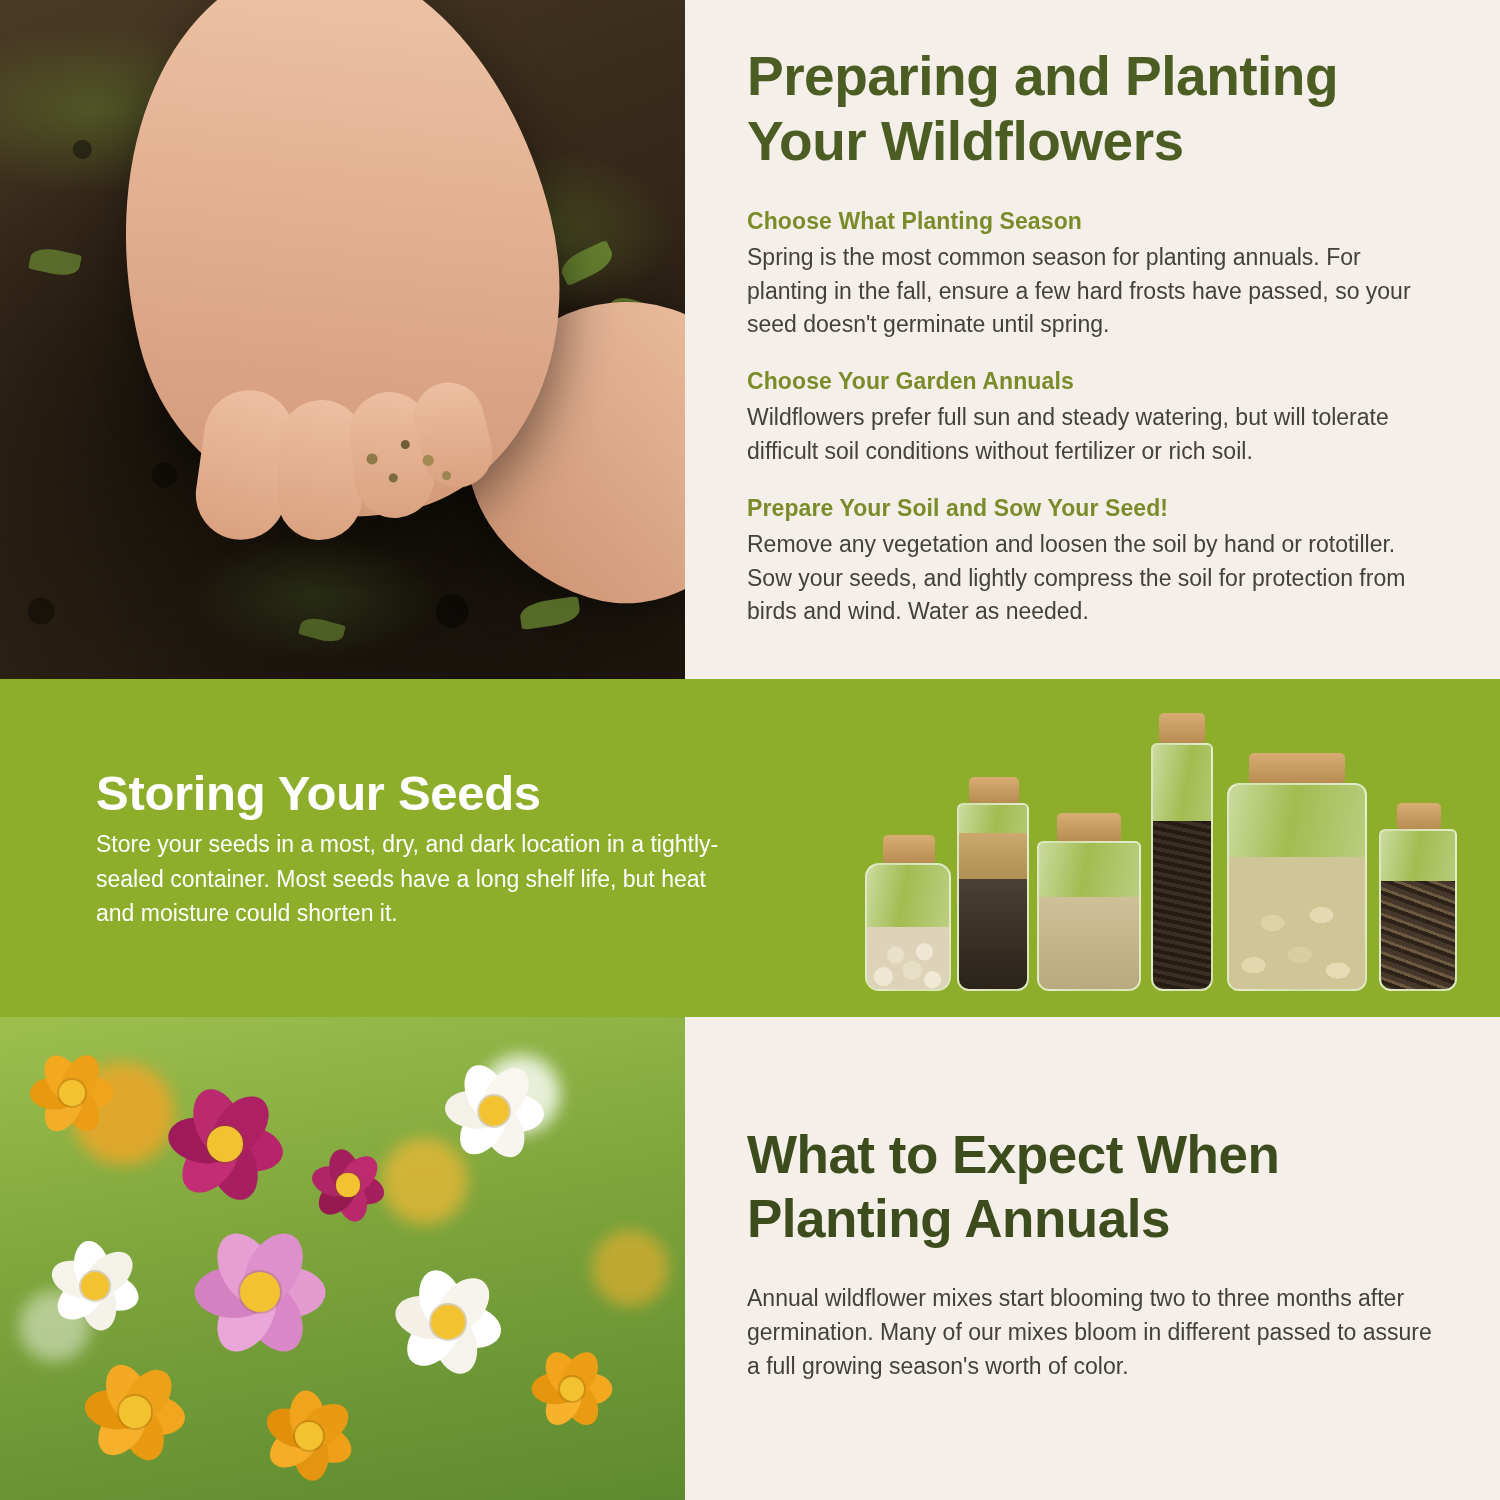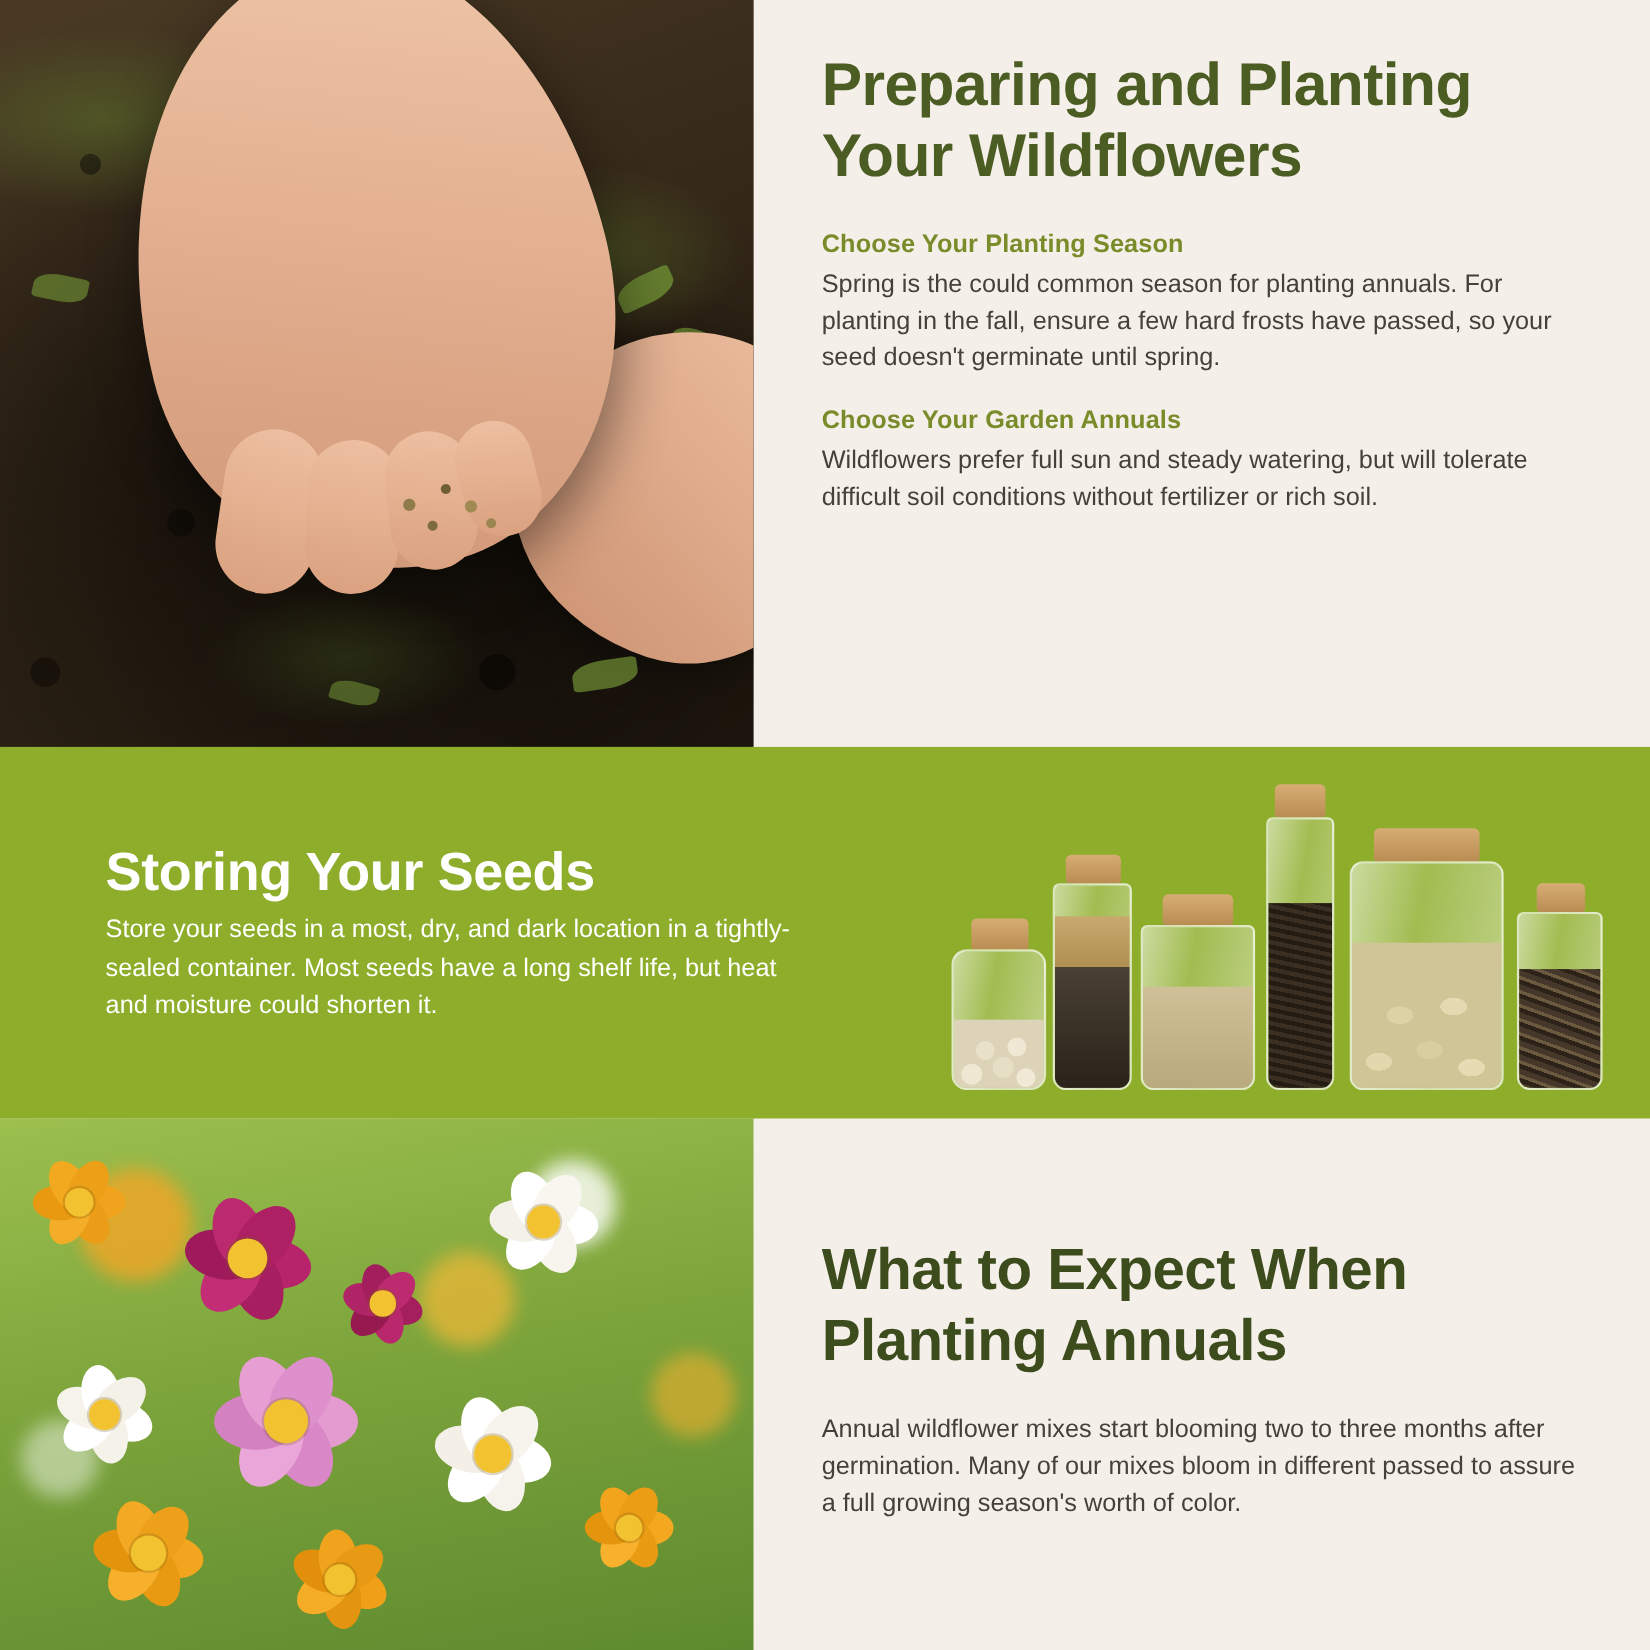--- a/index.html
+++ b/index.html
@@ -317,29 +317,33 @@
       <div class="finger f4"></div>
       <div class="seeds"></div>
       <div class="sprout sp4"></div>
       <div class="sprout sp5"></div>
     </div>
 
     <div class="sec1-text">
       <h1 class="big-title">Preparing and Planting Your Wildflowers</h1>
 
       <div class="block">
-        <div class="sub-head">Choose Your Planting Season</div>
-        <p class="body-text">Spring is the could common season for planting annuals. For planting in the fall, ensure a few hard frosts have passed, so your seed doesn't germinate until spring.</p>
+        <div class="sub-head">Choose What Planting Season</div>
+        <p class="body-text">Spring is the most common season for planting annuals. For planting in the fall, ensure a few hard frosts have passed, so your seed doesn't germinate until spring.</p>
       </div>
 
       <div class="block">
         <div class="sub-head">Choose Your Garden Annuals</div>
         <p class="body-text">Wildflowers prefer full sun and steady watering, but will tolerate difficult soil conditions without fertilizer or rich soil.</p>
       </div>
 
+      <div class="block">
+        <div class="sub-head">Prepare Your Soil and Sow Your Seed!</div>
+        <p class="body-text">Remove any vegetation and loosen the soil by hand or rototiller. Sow your seeds, and lightly compress the soil for protection from birds and wind. Water as needed.</p>
+      </div>
     </div>
   </section>
 
   <section class="sec2">
     <div class="sec2-text">
       <h2 class="green-title">Storing Your Seeds</h2>
       <p class="sec2-body">Store your seeds in a most, dry, and dark location in a tightly-sealed container. Most seeds have a long shelf life, but heat and moisture could shorten it.</p>
     </div>
 
     <div class="jars">

